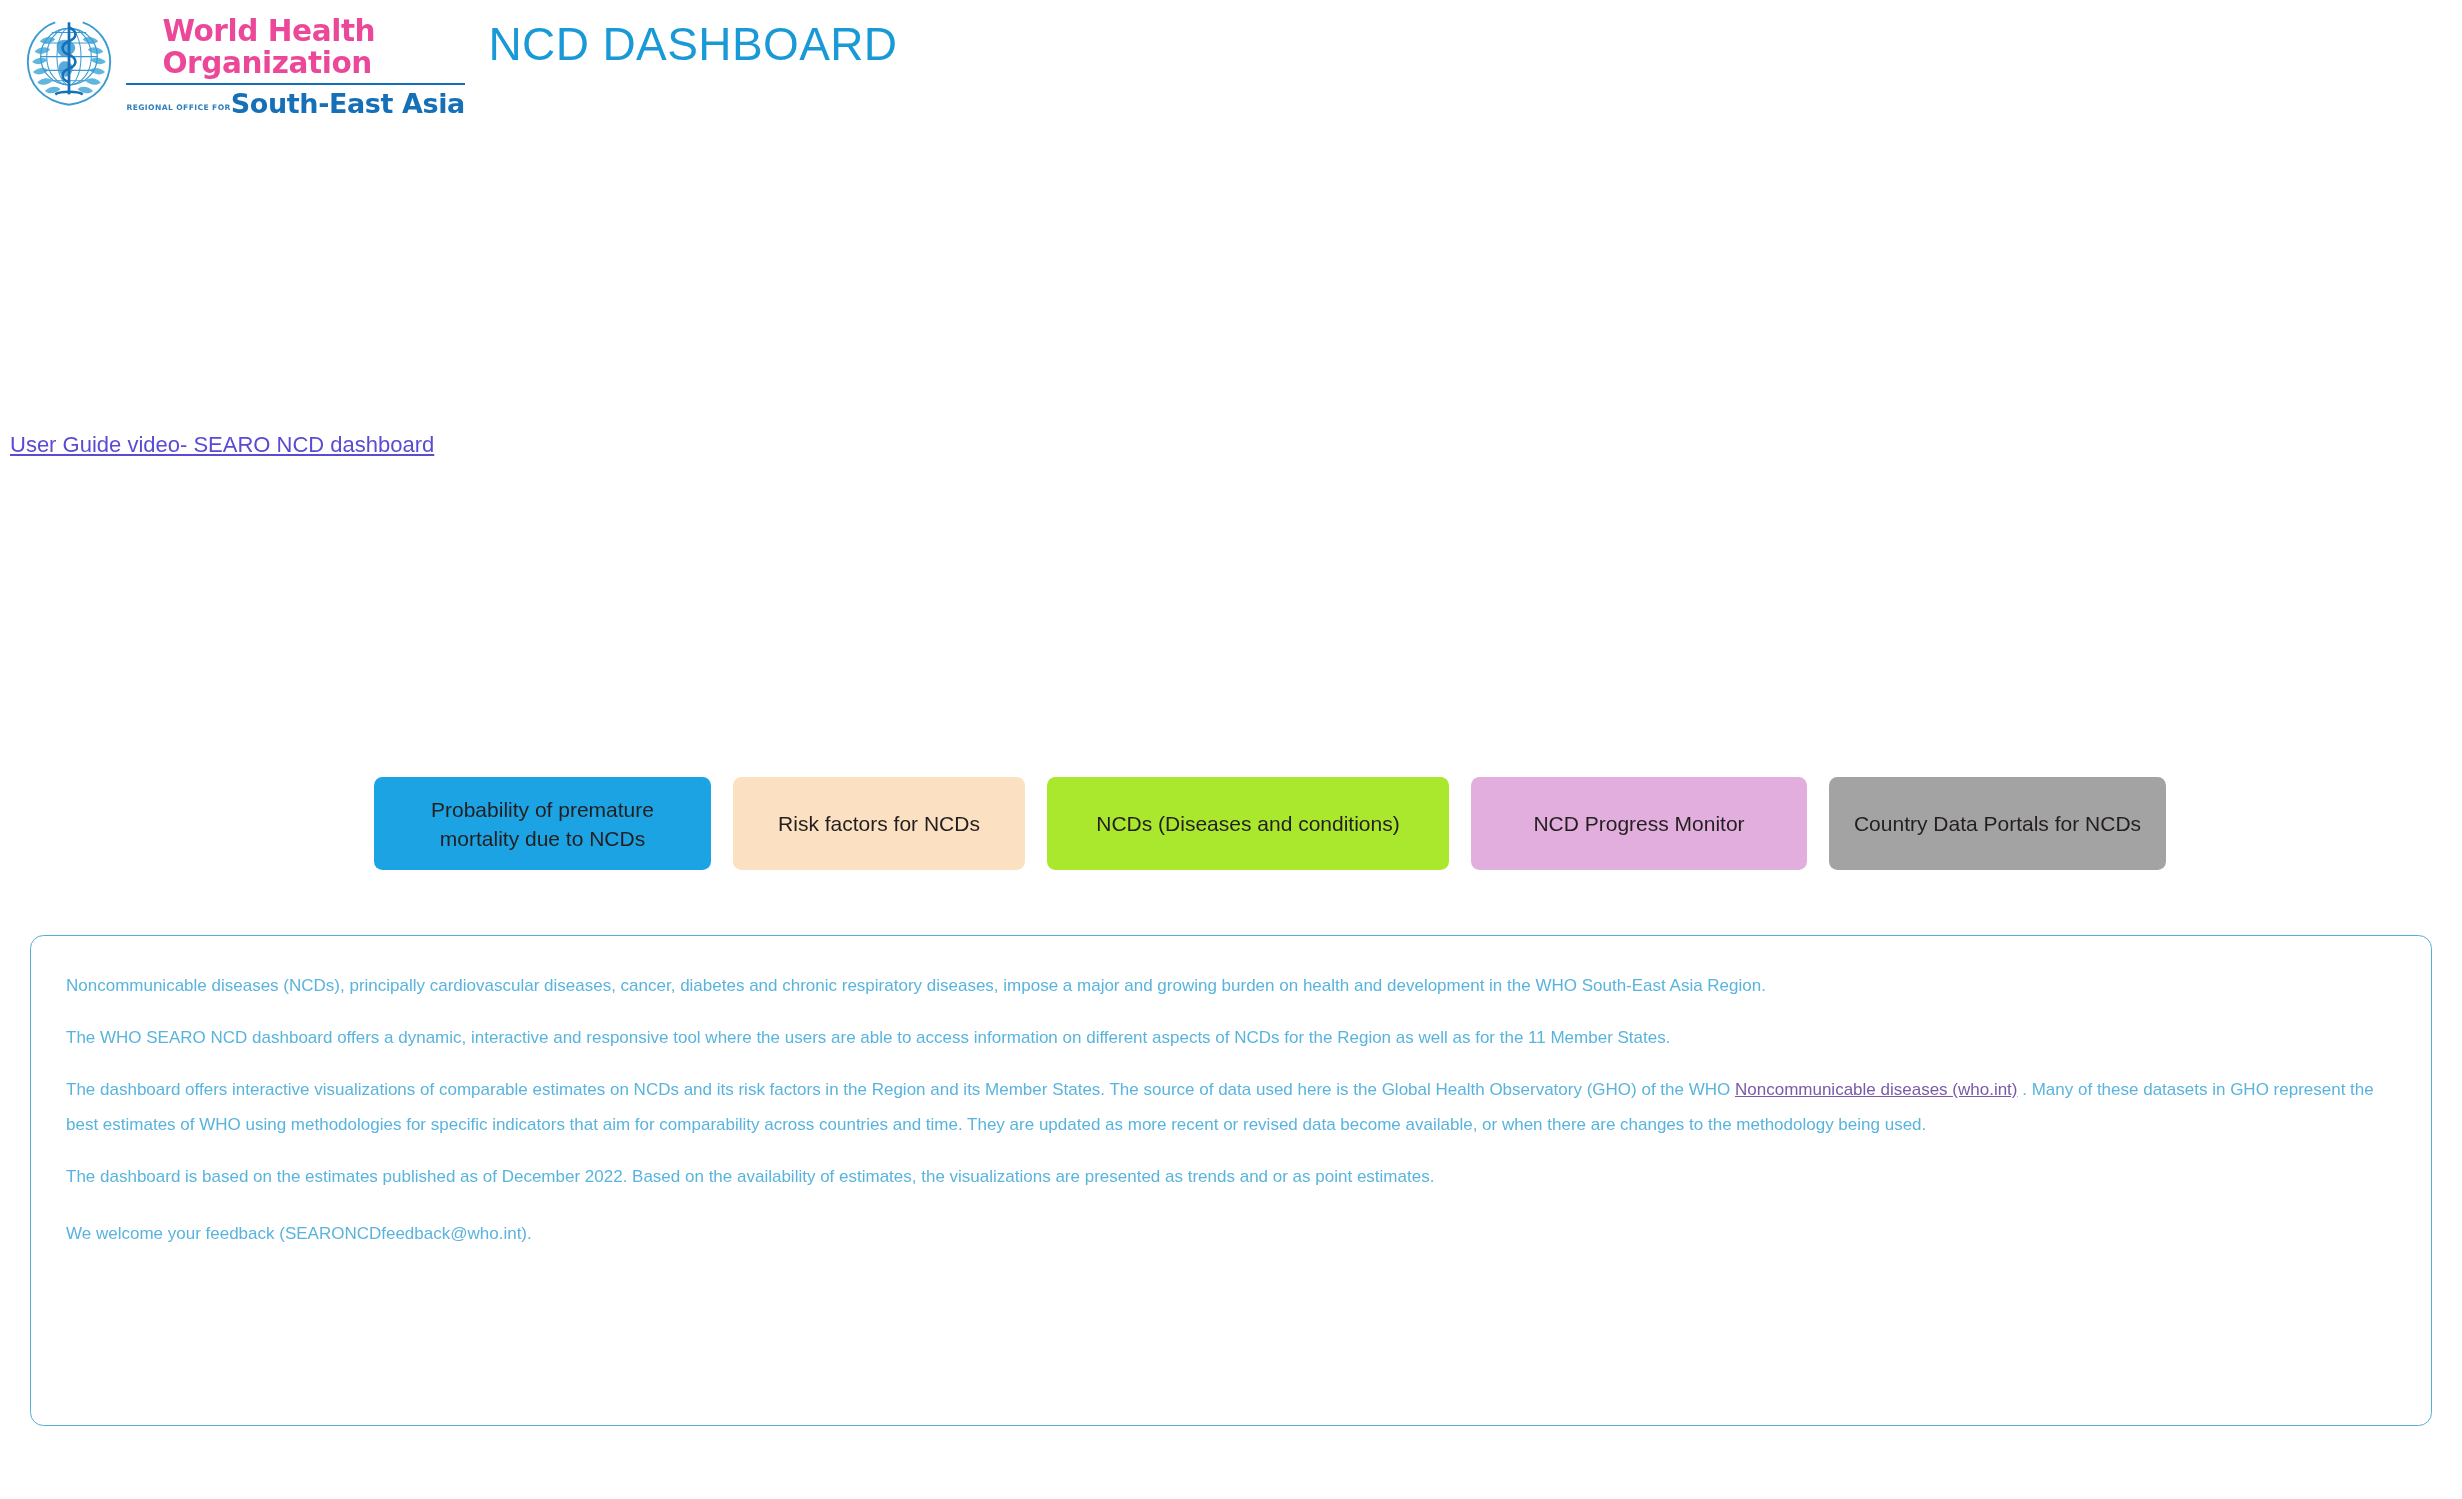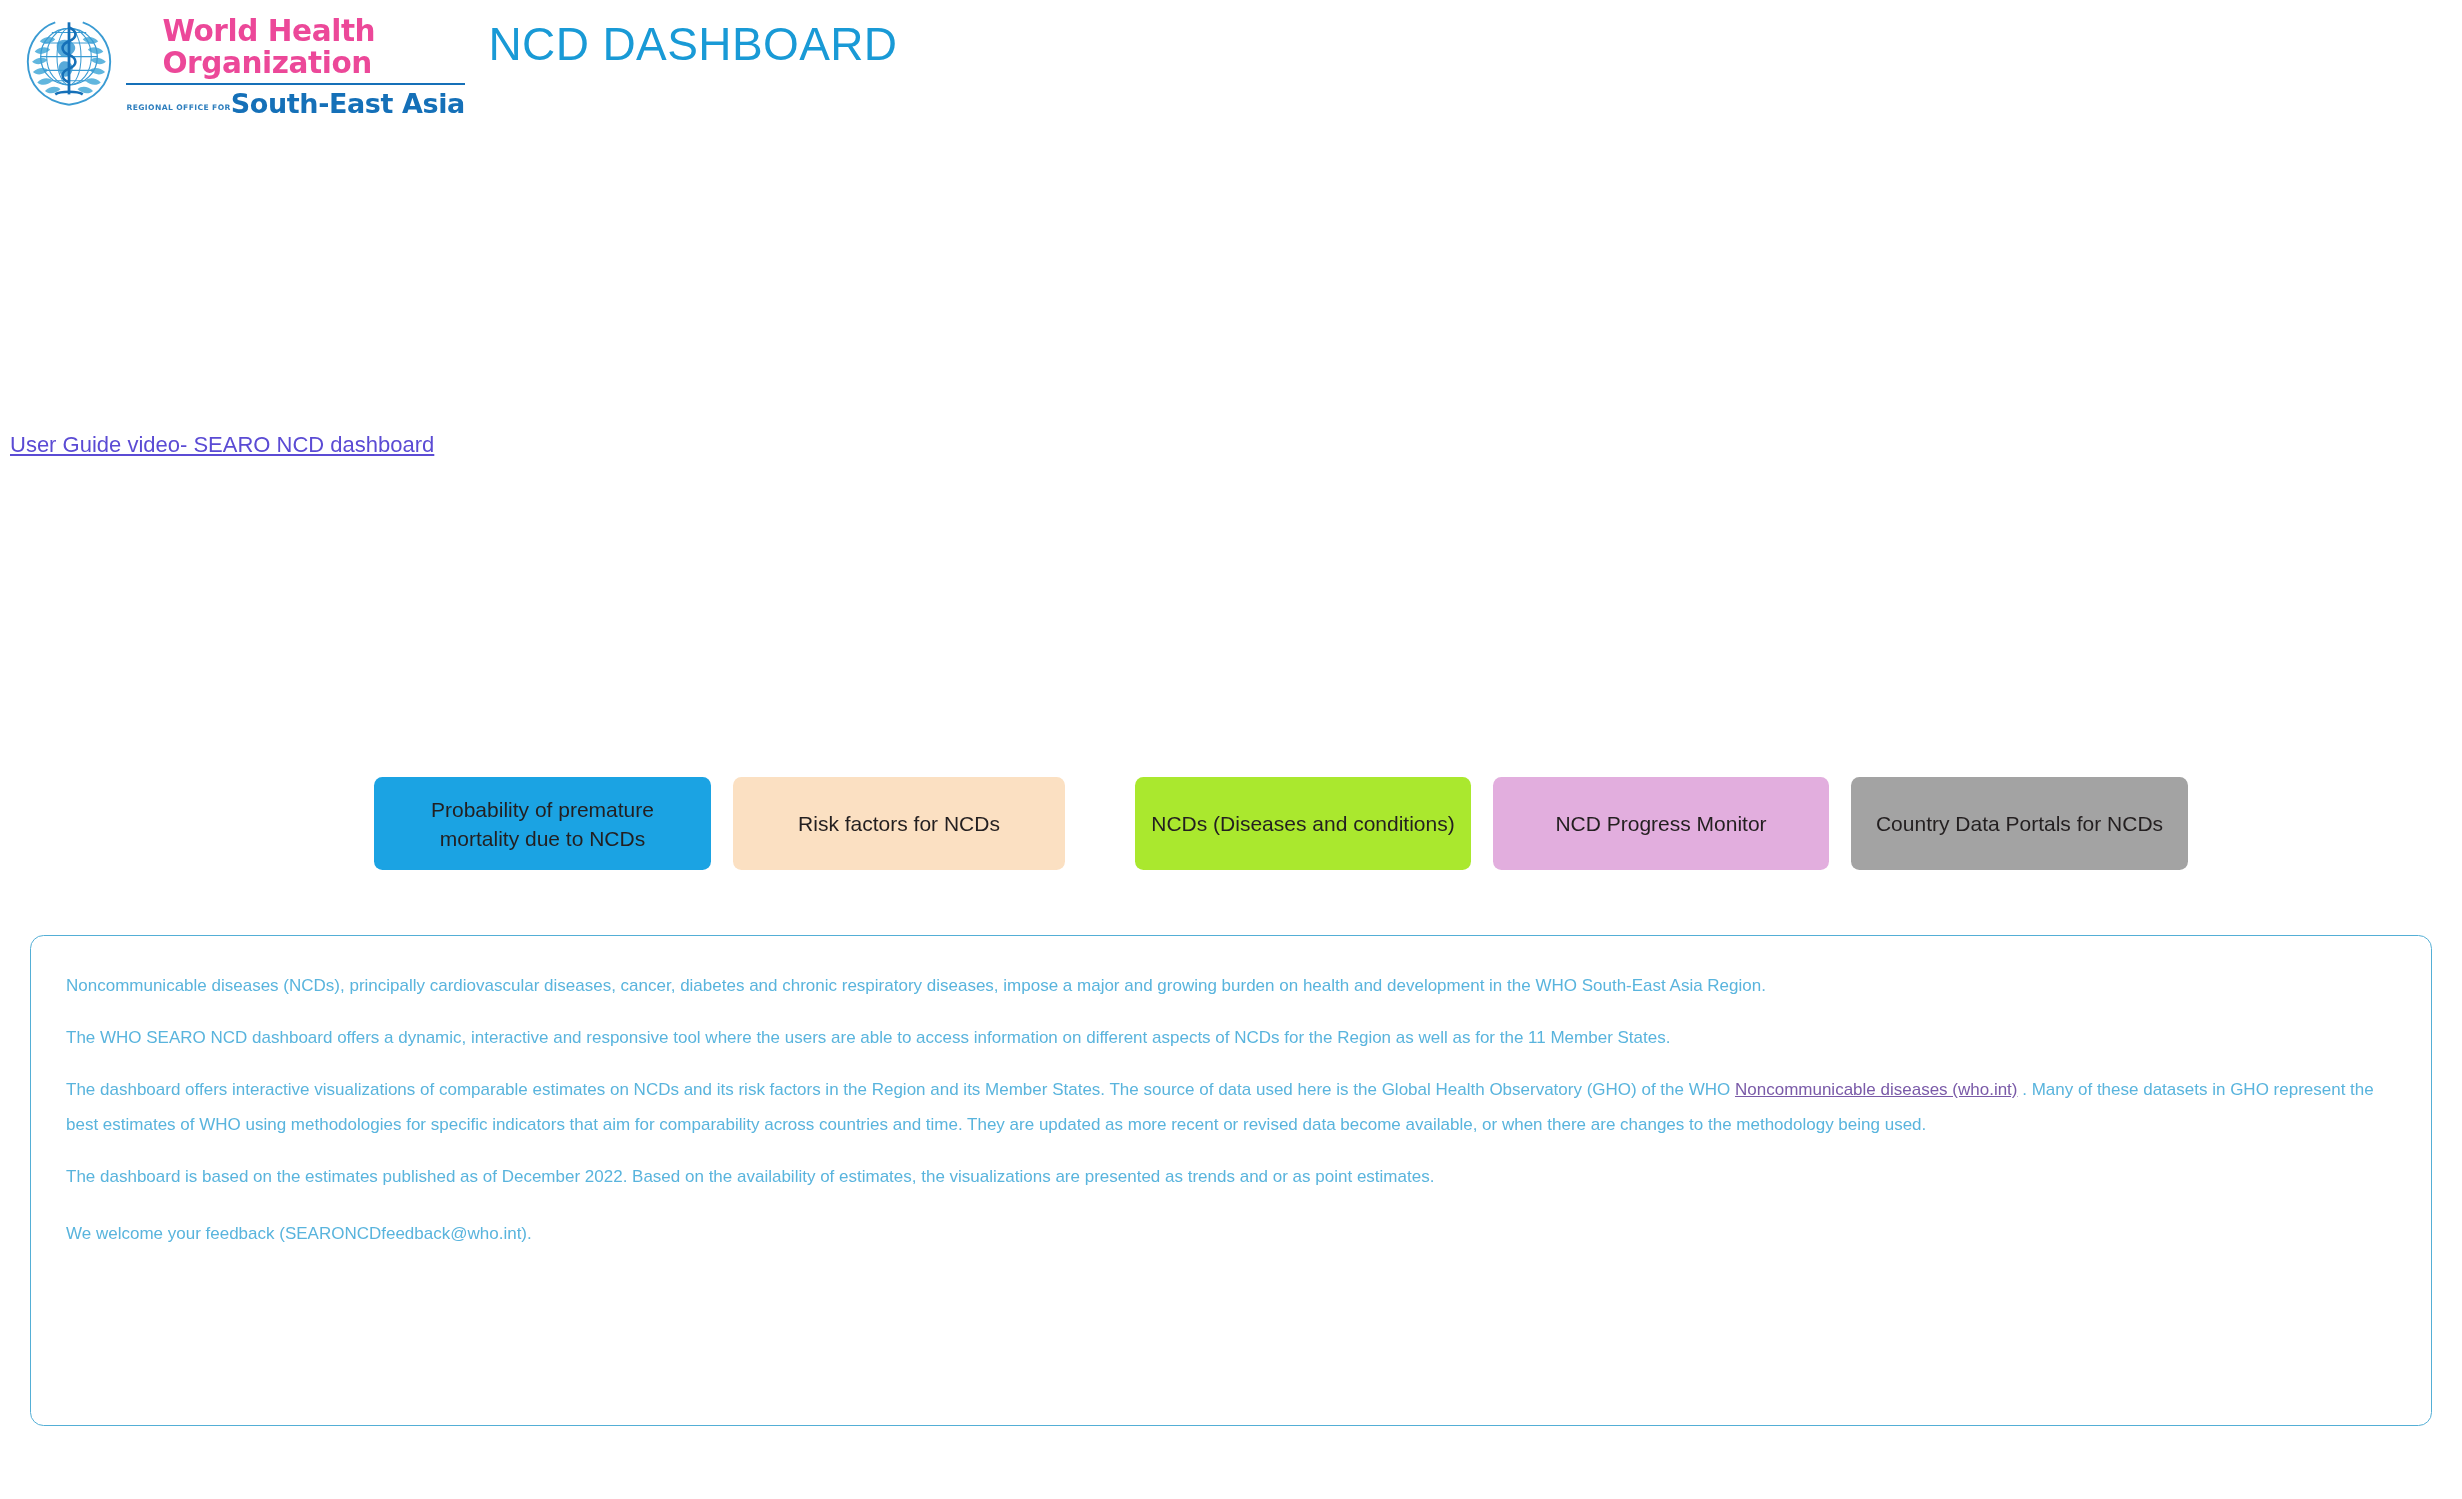--- a/index.html
+++ b/index.html
@@ -125,22 +125,22 @@
     font-family: "Liberation Sans", sans-serif;
     font-size: 21px;
     line-height: 29px;
     color: #231f20;
     padding: 5px 15px;
     cursor: pointer;
     box-sizing: border-box;
   }
   .nav-btn span { display: block; }
   .nav-btn-0 { background: #1ba3e3; width: 337px; }
-  .nav-btn-1 { background: #fbe0c2; width: 332px; }
-  .nav-btn-2 { background: #aae82e; width: 336px; margin-left: 48px; }
+  .nav-btn-1 { background: #fbe0c2; width: 292px; }
+  .nav-btn-2 { background: #aae82e; width: 402px; }
   .nav-btn-3 { background: #e2aede; width: 336px; }
   .nav-btn-4 { background: #a3a3a3; width: 337px; }
 
   
   .intro-card {
     position: absolute;
     top: 935px;
     left: 30px;
     width: 2402px;
     height: 491px;

